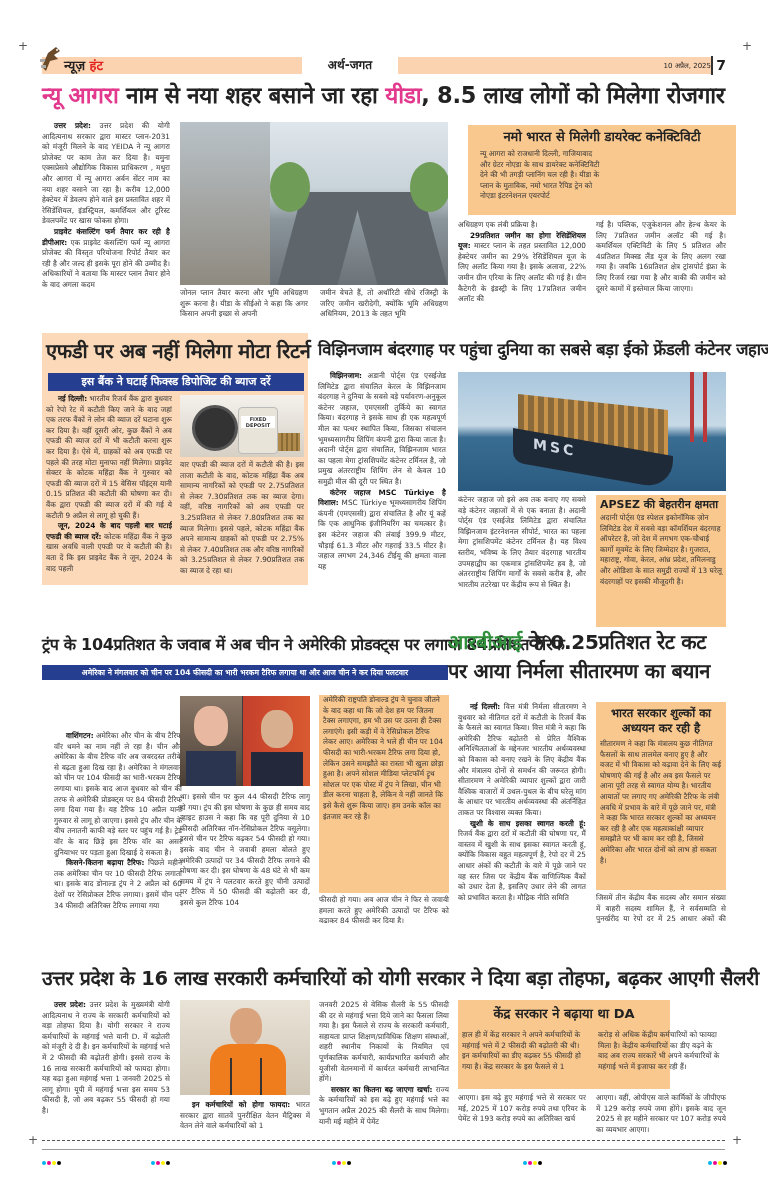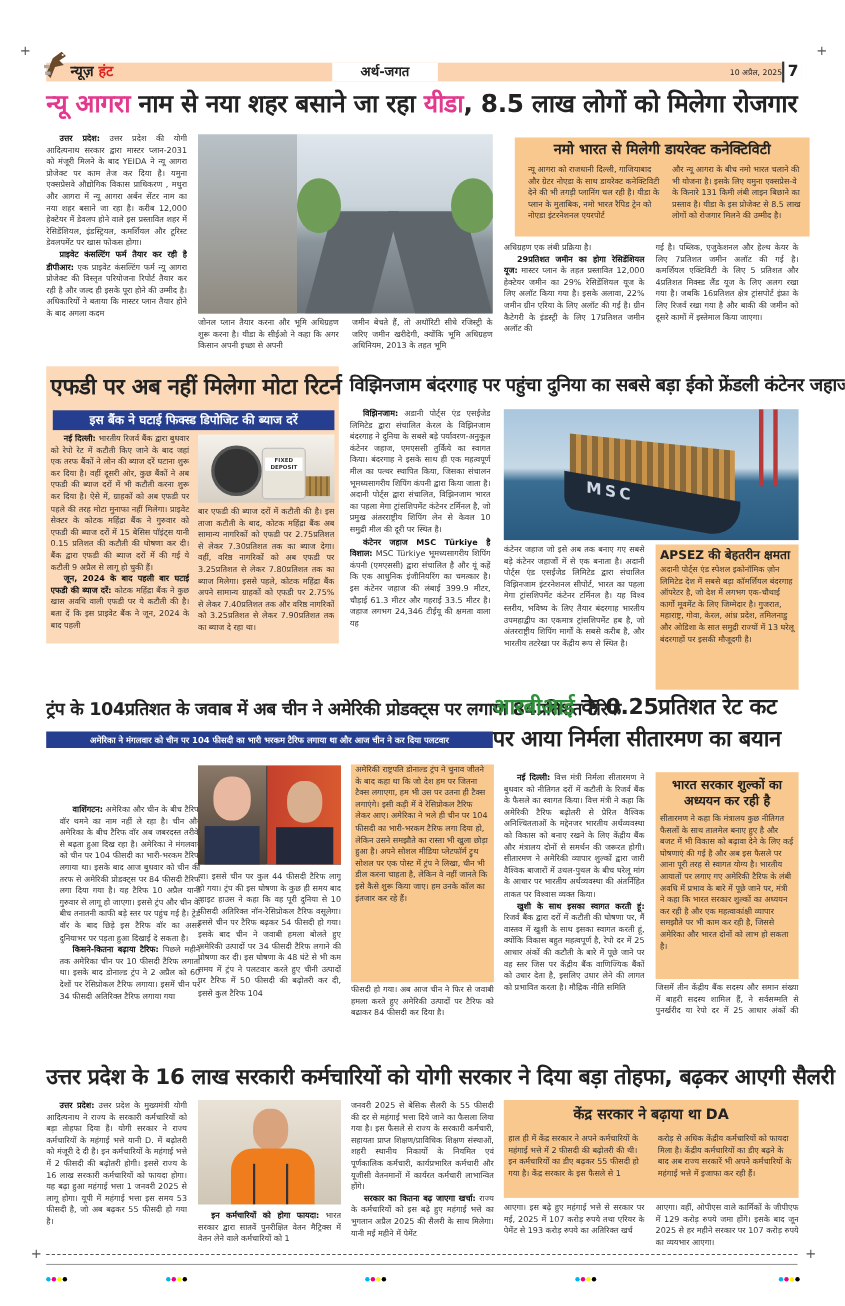--- a/index.html
+++ b/index.html
@@ -64,21 +64,20 @@
   <div style="position:absolute;left:90px;top:40px;width:40px;height:50px;background:#6f9c56;border-radius:50%;"></div>
   <div style="position:absolute;left:230px;top:40px;width:40px;height:50px;background:#6f9c56;border-radius:50%;"></div>
 </div>
 
 <div class="abs col" style="left:180px;top:288px;width:128px;height:42px;overflow:hidden;">जोनल प्लान तैयार करना और भूमि अधिग्रहण शुरू करना है। यीडा के सीईओ ने कहा कि अगर किसान अपनी इच्छा से अपनी</div>
 <div class="abs col" style="left:320px;top:288px;width:128px;height:42px;overflow:hidden;">जमीन बेचते हैं, तो अथॉरिटी सीधे रजिस्ट्री के जरिए जमीन खरीदेगी, क्योंकि भूमि अधिग्रहण अधिनियम, 2013 के तहत भूमि</div>
 
 <div class="abs orange" style="left:458px;top:125px;width:268px;height:90px;margin-left:10px;">
   <div class="box-title" style="text-align:center;font-size:13px;line-height:18px;padding-top:3px;">नमो भारत से मिलेगी डायरेक्ट कनेक्टिविटी</div>
   <div class="col" style="position:absolute;left:12px;top:24px;width:122px;height:64px;overflow:hidden;text-align:left;">न्यू आगरा को राजधानी दिल्ली, गाजियाबाद और ग्रेटर नोएडा के साथ डायरेक्ट कनेक्टिविटी देने की भी तगड़ी प्लानिंग चल रही है। यीडा के प्लान के मुताबिक, नमो भारत रैपिड ट्रेन को नोएडा इंटरनेशनल एयरपोर्ट</div>
-  <div class="col" style="position:absolute;left:143px;top:24px;width:120px;height:64px;overflow:hidden;text-align:left;">और न्यू आगरा के बीच नमो भारत चलाने की भी योजना है। इसके लिए यमुना एक्सप्रेस-वे के किनारे 131 किमी लंबी लाइन बिछाने का प्रस्ताव है। यीडा के इस प्रोजेक्ट से 8.5 लाख लोगों को रोजगार मिलने की उम्मीद है।</div>
 </div>
 
 <div class="abs col" style="left:458px;top:220px;width:128px;height:110px;overflow:hidden;">
   <span>अधिग्रहण एक लंबी प्रक्रिया है।</span><br>
   <span style="padding-left:12px"></span><b>29प्रतिशत जमीन का होगा रेसिडेंशियल यूज:</b><span> मास्टर प्लान के तहत प्रस्तावित 12,000 हेक्टेयर जमीन का 29% रेसिडेंशियल यूज के लिए अलॉट किया गया है। इसके अलावा, 22% जमीन ग्रीन एरिया के लिए अलॉट की गई है। ग्रीन कैटेगरी के इंडस्ट्री के लिए 17प्रतिशत जमीन अलॉट की</span>
 </div>
 <div class="abs col" style="left:596px;top:220px;width:130px;height:110px;overflow:hidden;">गई है। पब्लिक, एजुकेशनल और हेल्थ केयर के लिए 7प्रतिशत जमीन अलॉट की गई है। कमर्शियल एक्टिविटी के लिए 5 प्रतिशत और 4प्रतिशत मिक्स्ड लैंड यूज के लिए अलग रखा गया है। जबकि 16प्रतिशत क्षेत्र ट्रांसपोर्ट इंफ्रा के लिए रिजर्व रखा गया है और बाकी की जमीन को दूसरे कामों में इस्तेमाल किया जाएगा।</div>
 
 <div class="abs peach" style="left:42px;top:333px;width:266px;height:252px;"></div>
 <div class="abs h1" style="left:46px;top:336px;font-size:20px;line-height:30px;">एफडी पर अब नहीं मिलेगा मोटा रिटर्न</div>
@@ -178,21 +177,21 @@
 
 <div class="abs col" style="left:180px;top:1100px;width:130px;height:40px;overflow:hidden;">
   <span style="padding-left:12px"></span><b>इन कर्मचारियों को होगा फायदा:</b><span> भारत सरकार द्वारा सातवें पुनरीक्षित वेतन मैट्रिक्स में वेतन लेने वाले कर्मचारियों को 1</span>
 </div>
 
 <div class="abs col" style="left:319px;top:1000px;width:130px;height:140px;overflow:hidden;">
   <span>जनवरी 2025 से बेसिक सैलरी के 55 फीसदी की दर से महंगाई भत्ता दिये जाने का फैसला लिया गया है। इस फैसले से राज्य के सरकारी कर्मचारी, सहायता प्राप्त शिक्षण/प्राविधिक शिक्षण संस्थाओं, शहरी स्थानीय निकायों के नियमित एवं पूर्णकालिक कर्मचारी, कार्यप्रभारित कर्मचारी और यूजीसी वेतनमानों में कार्यरत कर्मचारी लाभान्वित होंगे।</span><br>
   <span style="padding-left:12px"></span><b>सरकार का कितना बढ़ जाएगा खर्चा:</b><span> राज्य के कर्मचारियों को इस बढ़े हुए महंगाई भत्ते का भुगतान अप्रैल 2025 की सैलरी के साथ मिलेगा। यानी मई महीने में पेमेंट</span>
 </div>
 
-<div class="abs orange" style="left:458px;top:1000px;width:268px;height:89px;">
+<div class="abs orange" style="left:458px;top:1000px;width:212px;height:89px;">
   <div class="box-title" style="text-align:center;font-size:13px;line-height:18px;padding-top:5px;">केंद्र सरकार ने बढ़ाया था DA</div>
   <div class="col" style="position:absolute;left:4px;top:30px;width:126px;height:56px;overflow:hidden;text-align:left;">हाल ही में केंद्र सरकार ने अपने कर्मचारियों के महंगाई भत्ते में 2 फीसदी की बढ़ोतरी की थी। इन कर्मचारियों का डीए बढ़कर 55 फीसदी हो गया है। केंद्र सरकार के इस फैसले से 1</div>
   <div class="col" style="position:absolute;left:140px;top:30px;width:124px;height:56px;overflow:hidden;text-align:left;">करोड़ से अधिक केंद्रीय कर्मचारियों को फायदा मिला है। केंद्रीय कर्मचारियों का डीए बढ़ने के बाद अब राज्य सरकारें भी अपने कर्मचारियों के महंगाई भत्ते में इजाफा कर रही हैं।</div>
 </div>
 
 <div class="abs col" style="left:458px;top:1093px;width:128px;height:46px;overflow:hidden;">आएगा। इस बढ़े हुए महंगाई भत्ते से सरकार पर मई, 2025 में 107 करोड़ रुपये तथा एरियर के पेमेंट से 193 करोड़ रुपये का अतिरिक्त खर्च</div>
 <div class="abs col" style="left:596px;top:1093px;width:130px;height:46px;overflow:hidden;">आएगा। वहीं, ओपीएस वाले कार्मिकों के जीपीएफ में 129 करोड़ रुपये जमा होंगे। इसके बाद जून 2025 से हर महीने सरकार पर 107 करोड़ रुपये का व्ययभार आएगा।</div>
 
 <div class="rule"></div>
 <div class="rule2"></div>

